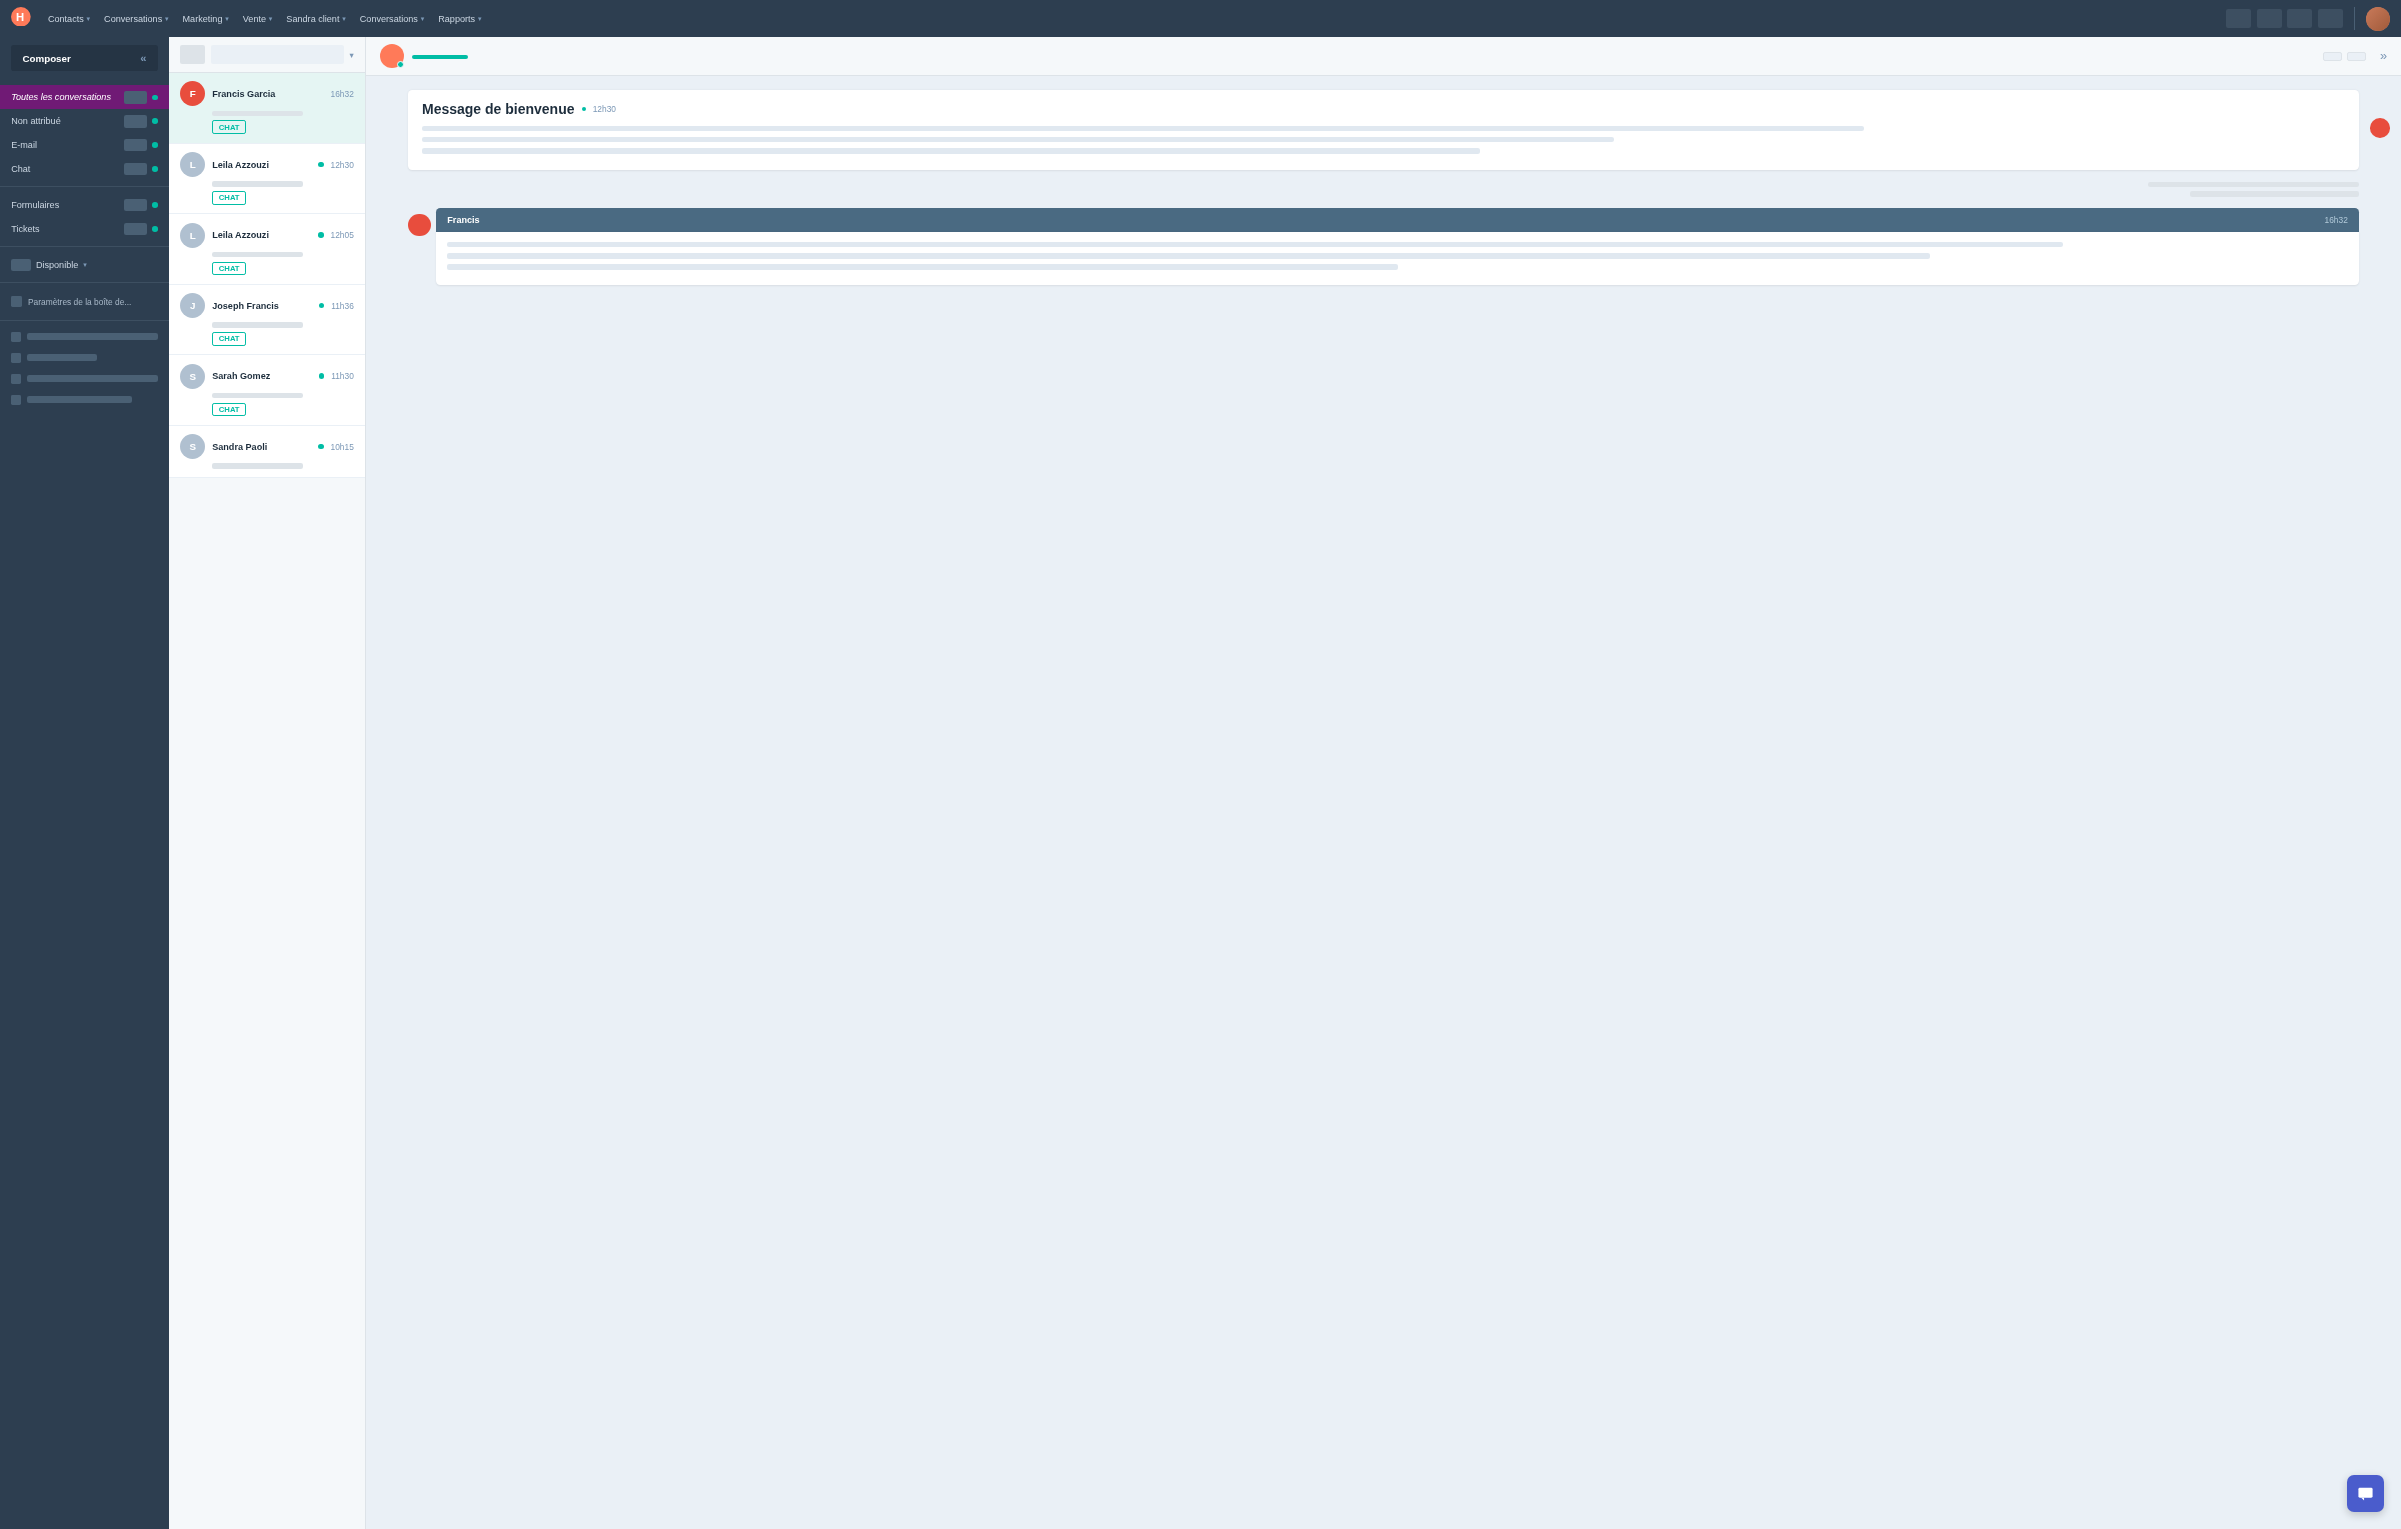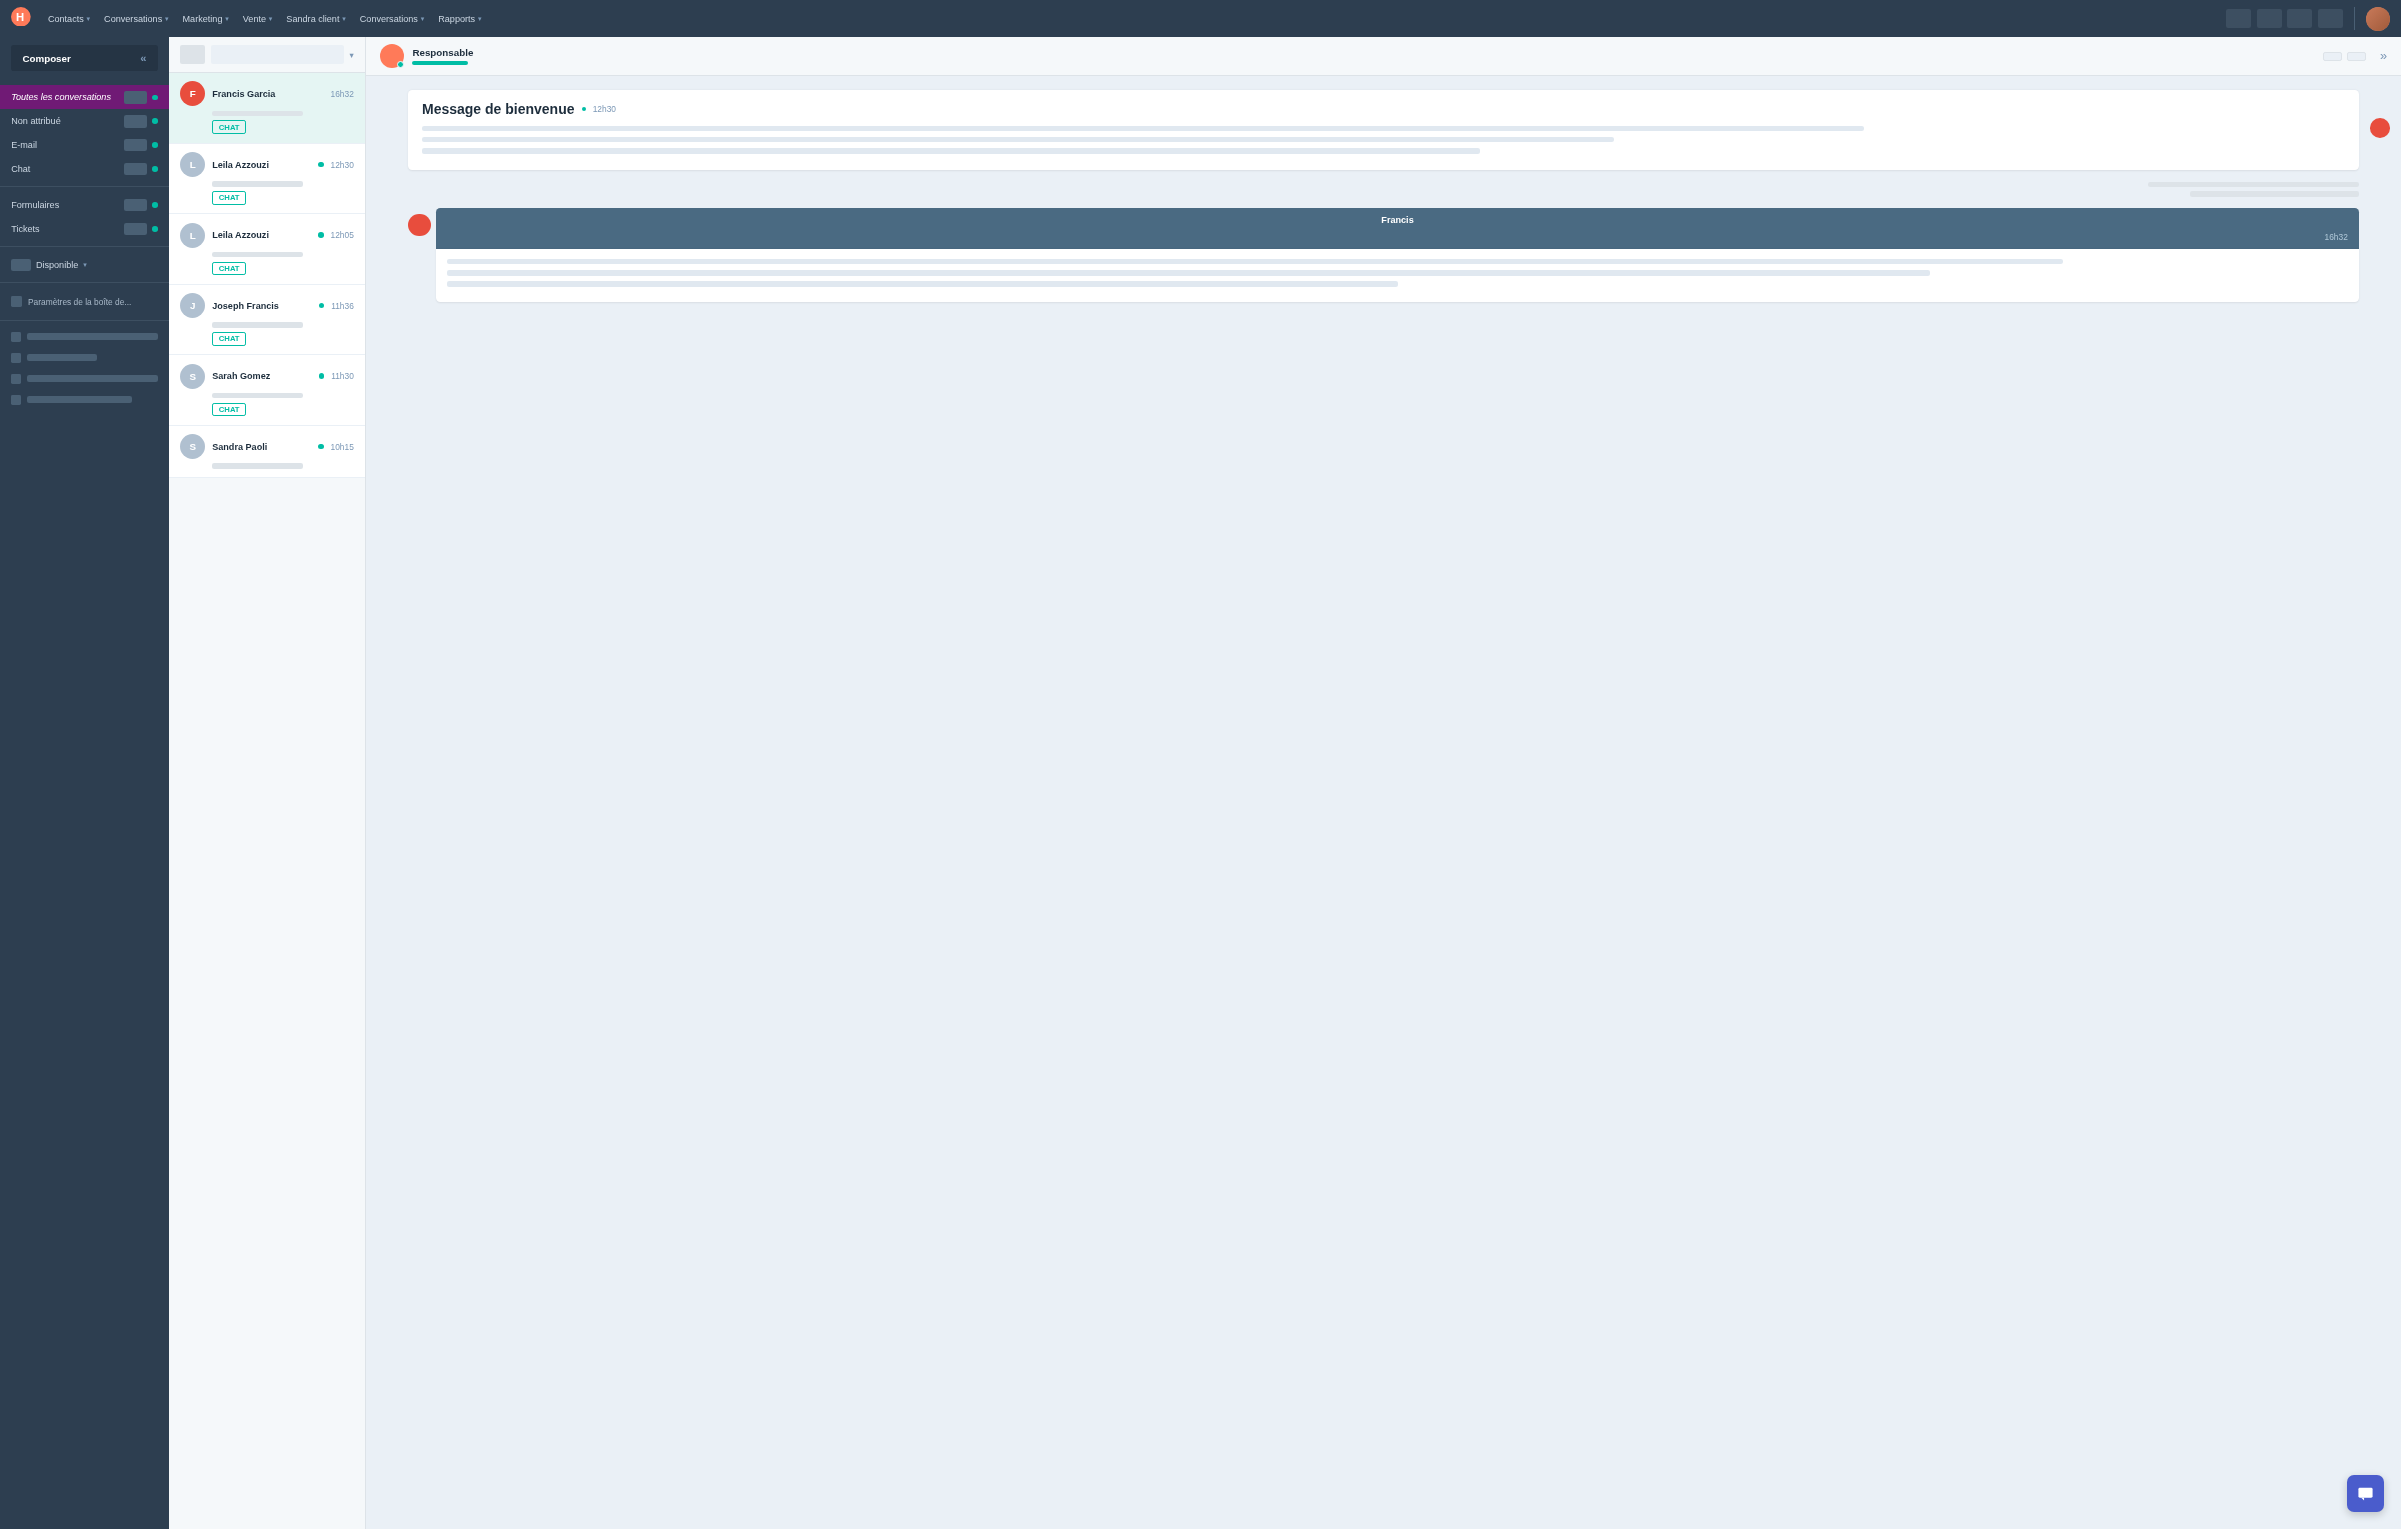--- a/index.html
+++ b/index.html
@@ -207,21 +207,21 @@
     .chat-msg-dot { width: 4.2px; height: 4.2px; border-radius: 50%; background: #00bda5; }
     .chat-msg-time { font-size: 8.4px; color: #7c98b6; }
     .chat-msg-line { height: 5.6px; background: #e0e8f0; border-radius: 2.1px; margin-bottom: 5.6px; }
 
     .chat-outgoing-block { display: flex; justify-content: flex-end; margin-bottom: 11.2px; }
     .chat-outgoing-lines { display: flex; flex-direction: column; align-items: flex-end; gap: 4.2px; }
     .chat-out-line { height: 5.6px; background: #dde3e8; border-radius: 2.1px; }
     .chat-francis-header {
       background: #4a6a82; color: #fff; padding: 7px 11.2px;
       border-radius: 4.2px 4.2px 0 0;
-      display: flex; align-items: center; gap: 7px; flex-direction: column;
+      display: flex; gap: 17px;
     }
     .chat-francis-name { font-weight: 600; font-size: 9.1px; }
     .chat-francis-time { font-size: 8.4px; color: #b0c8d8; margin-left: auto; }
     .chat-francis-body {
       background: #fff; padding: 9.8px 11.2px; border-radius: 0 0 4.2px 4.2px;
       box-shadow: 0 0.7px 2.1px rgba(0,0,0,0.08);
     }
 
     .floating-chat-btn {
       position: fixed; bottom: 17px; right: 17px;
@@ -453,21 +453,20 @@
     </div>
   </div>
 
   <div class="main">
 
     <div class="main-header">
       <div class="main-avatar">
         <div class="main-avatar-dot"></div>
       </div>
       <div class="main-header-info">
-        <div class="main-header-title">Responsable</div>
         <div class="main-header-bar"></div>
       </div>
       <div class="main-header-actions">
         <button class="main-header-btn"></button>
         <button class="main-header-btn"></button>
       </div>
       <span class="main-header-collapse">»</span>
     </div>
 
     <div class="chat-area" style="position:relative;">

